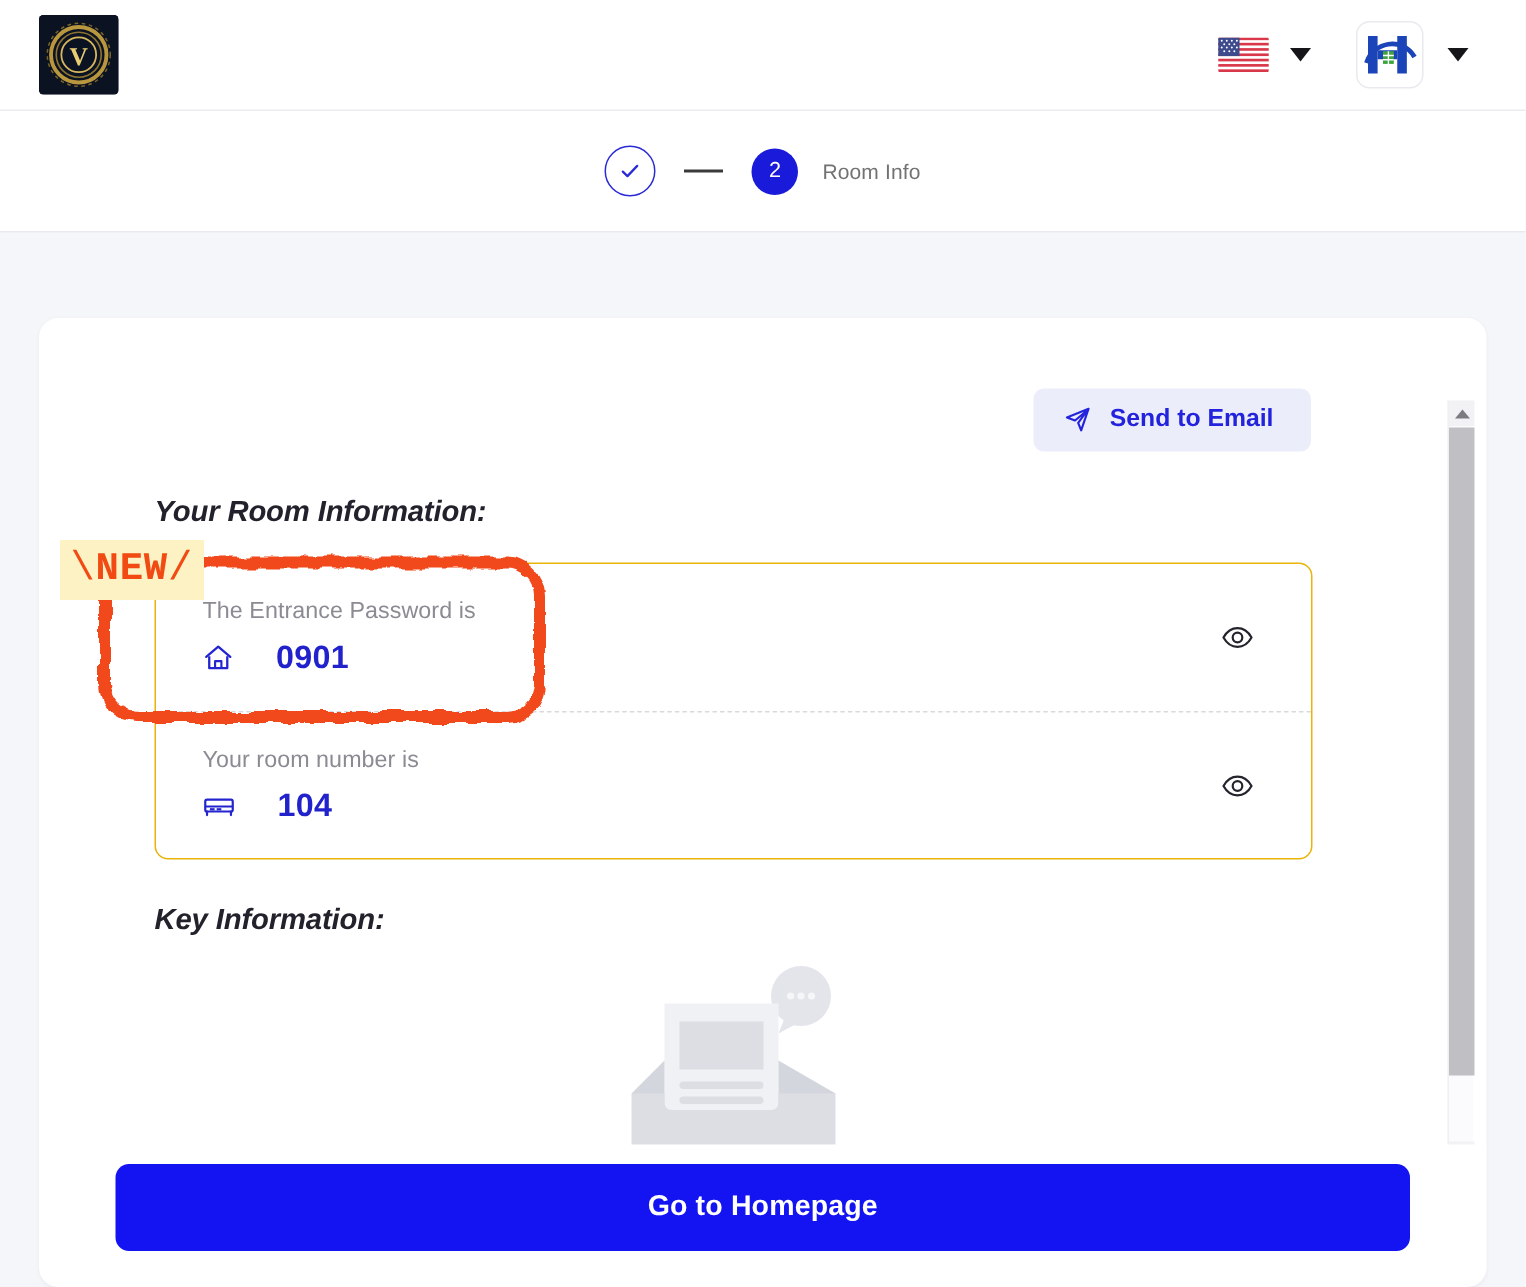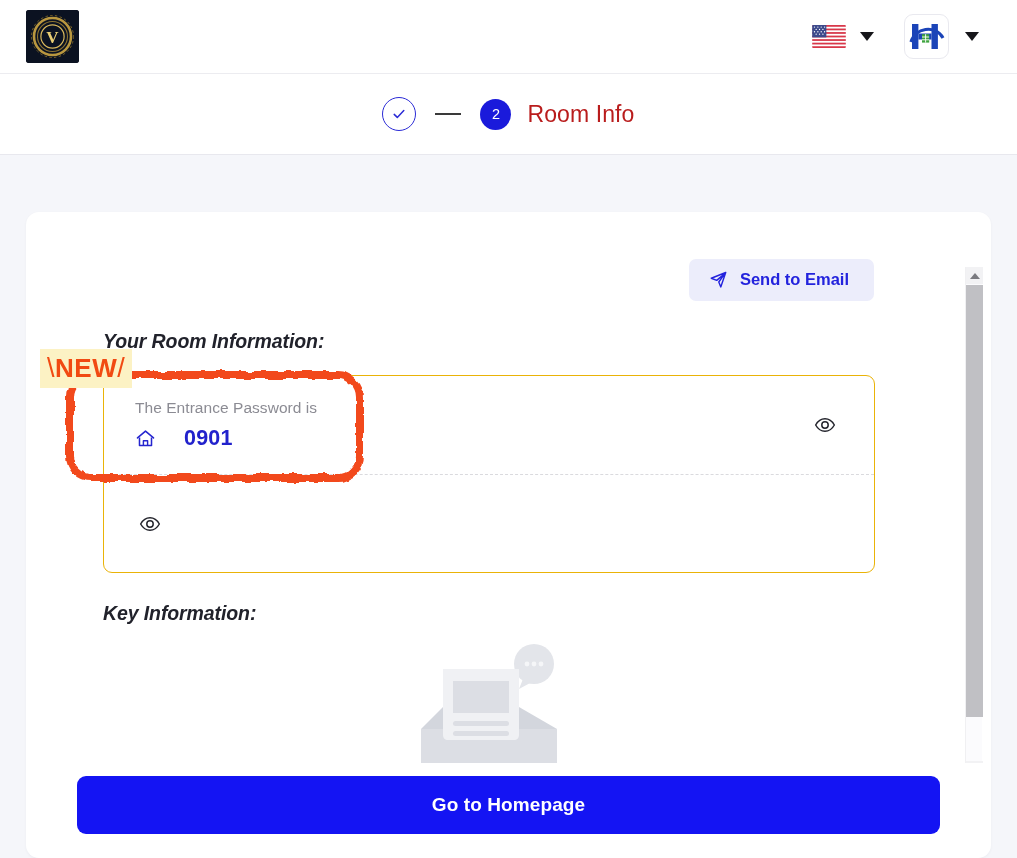--- a/index.html
+++ b/index.html
@@ -125,22 +125,22 @@
     border-radius: 50%;
     background: #1a1adb;
     color: #fff;
     font-size: 14.5px;
     display: flex; align-items: center; justify-content: center;
     cursor: pointer;
   }
 
   .step-label {
     margin-left: 16px;
-    font-size: 23px;
-    color: #b91c1c;
+    font-size: 14px;
+    color: #737373;
     letter-spacing: .1px;
   }
 
   
   .page-body {
     position: relative;
     height: 703px;
     padding: 57px 26px 1px 26px;
   }
 
@@ -313,24 +313,24 @@
   
   .annot-layer {
     position: absolute;
     inset: 0;
     pointer-events: none;
     z-index: 40;
   }
   .new-badge {
     position: absolute;
     left: 40px;
-    top: 349px;
+    top: 360px;
     background: #fcf2c4;
     color: #f14a12;
-    font-family: Liberation Sans, sans-serif;
+    font-family: Liberation Mono, monospace;
     font-size: 26px;
     font-weight: bold;
     letter-spacing: .5px;
     padding: 4px 7px 5px 7px;
     line-height: 30px;
     white-space: nowrap;
   }
   .new-badge .slash { font-weight: normal; font-size: 27px; }
 </style>
 </head>
@@ -457,20 +457,34 @@
             </div>
             <button class="eye-btn">
               <svg width="22" height="22" viewBox="0 0 24 24">
                 <path d="M1.8 12 C4.6 7 8.2 5.2 12 5.2 C15.8 5.2 19.4 7 22.2 12 C19.4 17 15.8 18.8 12 18.8 C8.2 18.8 4.6 17 1.8 12 Z" fill="none" stroke="#23242c" stroke-width="1.6" stroke-linejoin="round"></path>
                 <circle cx="12" cy="12" r="3.5" fill="none" stroke="#23242c" stroke-width="1.6"></circle>
               </svg>
             </button>
           </div>
 
           <div class="info-row">
+            <div class="info-texts">
+              <div class="info-label">Your room number is</div>
+              <div class="info-value-line">
+                <svg width="22" height="21" viewBox="0 0 24 22">
+                  <rect x="2" y="6.2" width="20" height="8.6" rx="1.3" fill="none" stroke="#2525cf" stroke-width="1.6"></rect>
+                  <line x1="2" y1="11.2" x2="22" y2="11.2" stroke="#2525cf" stroke-width="1.5"></line>
+                  <rect x="5.4" y="12.4" width="3.4" height="1.6" fill="#2525cf"></rect>
+                  <rect x="10.3" y="12.4" width="3.4" height="1.6" fill="#2525cf"></rect>
+                  <line x1="3.3" y1="14.8" x2="3.3" y2="17.4" stroke="#2525cf" stroke-width="1.6" stroke-linecap="round"></line>
+                  <line x1="20.7" y1="14.8" x2="20.7" y2="17.4" stroke="#2525cf" stroke-width="1.6" stroke-linecap="round"></line>
+                </svg>
+                <span class="info-value">104</span>
+              </div>
+            </div>
             <button class="eye-btn">
               <svg width="22" height="22" viewBox="0 0 24 24">
                 <path d="M1.8 12 C4.6 7 8.2 5.2 12 5.2 C15.8 5.2 19.4 7 22.2 12 C19.4 17 15.8 18.8 12 18.8 C8.2 18.8 4.6 17 1.8 12 Z" fill="none" stroke="#23242c" stroke-width="1.6" stroke-linejoin="round"></path>
                 <circle cx="12" cy="12" r="3.5" fill="none" stroke="#23242c" stroke-width="1.6"></circle>
               </svg>
             </button>
           </div>
 
         </div>
 

